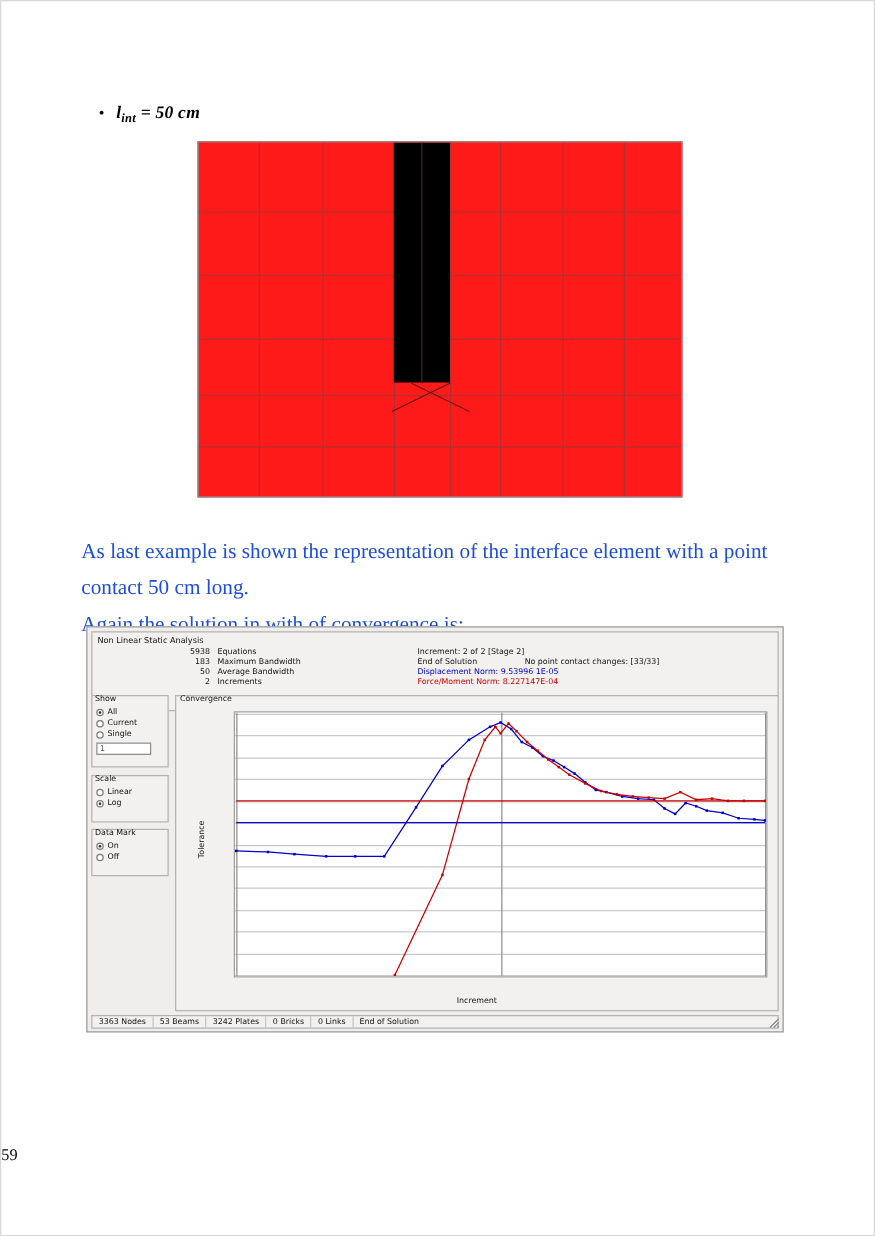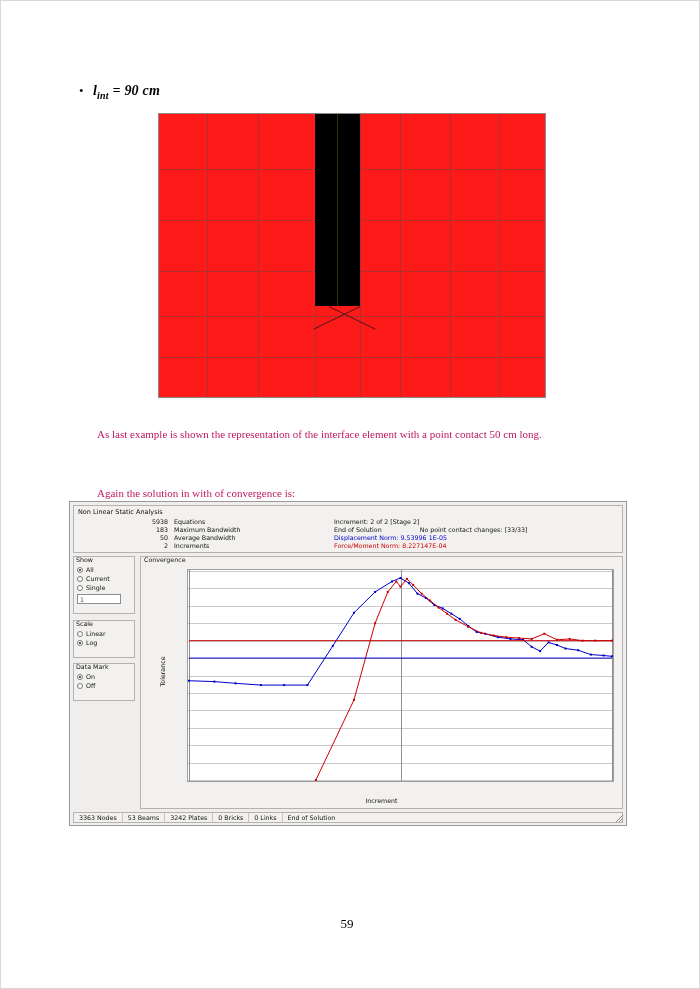--- a/index.html
+++ b/index.html
@@ -90,24 +90,23 @@
     background: #6b1414;
     transform-origin: 0 0;
   }
 
   
   .para {
     position: absolute;
     left: 64px;
     width: 572px;
     font-family: "Liberation Serif", serif;
-    font-size: 11px;
+    font-size: 17px;
     line-height: 29px;
-    color: #be185d;
-    margin-left: 32px;
+    color: #1d4ed8;
   }
   .para.p1 { top: 408px; }
   .para.p2 { top: 467px; }
   .para.p3 { top: 862px; }
 
   
   .app-window {
     position: absolute;
     left: 68px;
     top: 500px;
@@ -119,21 +118,21 @@
     font-family: "DejaVu Sans", sans-serif;
     font-size: 6.5px;
     color: #111;
     overflow: hidden;
   }
   .info-header {
     position: absolute;
     left: 3px;
     top: 3px;
     right: 3px;
-    height: 48px;
+    height: 64px;
     border: 1px solid #b5b3b0;
     background: #f2f1ef;
     box-sizing: border-box;
     padding: 2px 4px;
   }
   .info-title { font-size: 6.5px; margin-bottom: 2px; }
   .info-grid {
     display: grid;
     grid-template-columns: 96px 160px auto;
     row-gap: 1px;
@@ -280,34 +279,34 @@
     bottom: 2px;
     width: 9px;
     height: 9px;
   }
 
   
   .page-num {
     position: absolute;
     left: 0; right: 6px;
     top: 915px;
-    text-align: center;
+    text-align: left;
     font-family: "Liberation Serif", serif;
     font-size: 13px;
   }
 </style>
 </head>
 <body>
 
 <div class="page">
 
   <div class="bullet-line">
     <span class="bullet-dot">•</span>
     <span class="bullet-text">
-      <span>l</span><span class="sub">int</span>&nbsp;<span>= 90 cm</span>
+      <span>l</span><span class="sub">int</span>&nbsp;<span>= 50 cm</span>
     </span>
   </div>
 
   <div class="mesh-figure">
     <div class="mesh-grid-v" style="left:12.4%"></div>
     <div class="mesh-grid-v" style="left:25.6%"></div>
     <div class="mesh-grid-v" style="left:40.4%"></div>
     <div class="mesh-grid-v" style="left:52.0%"></div>
     <div class="mesh-grid-v" style="left:62.5%"></div>
     <div class="mesh-grid-v" style="left:75.5%"></div>

